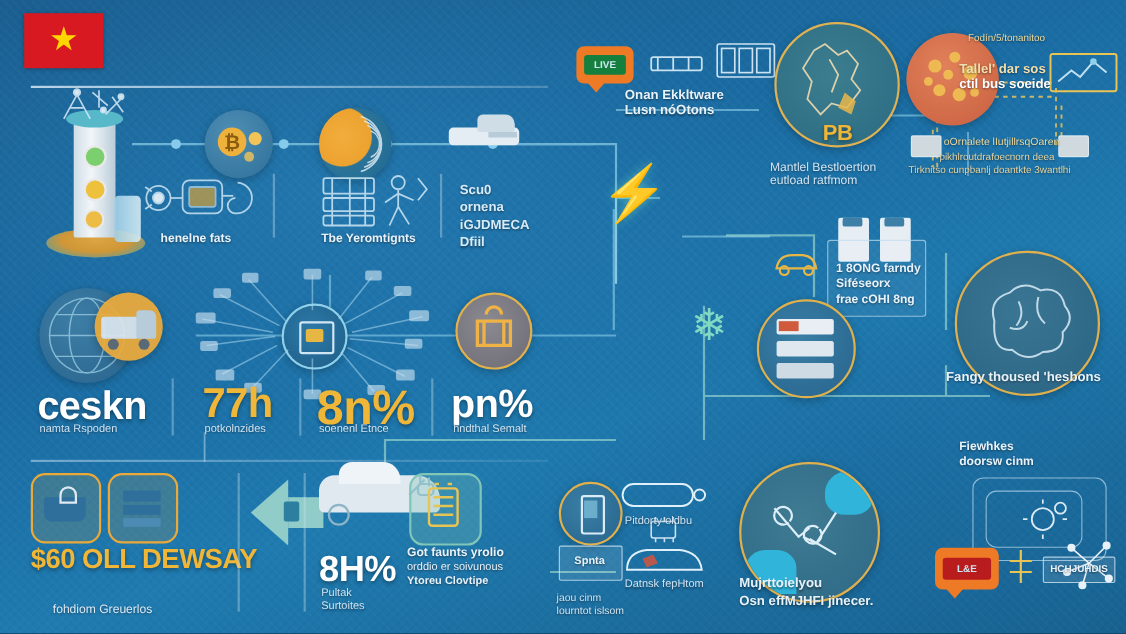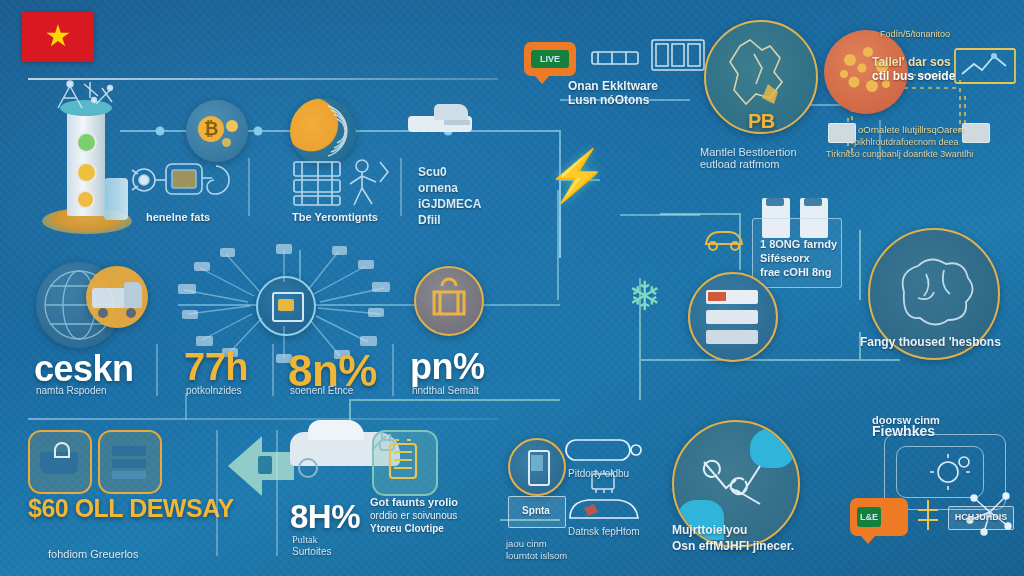--- a/index.html
+++ b/index.html
@@ -404,21 +404,21 @@
   <div class="tile" style="left:372px;top:430px;width:62px;height:62px;background:rgba(120,190,180,.30);border-color:#7fc6b8;">
     <svg width="58" height="58" viewBox="0 0 58 58" style="position:absolute;left:0;top:0;">
       <g stroke="#e8c455" stroke-width="2.2" fill="none">
         <rect x="16" y="12" width="26" height="34" rx="3"></rect>
         <path d="M21 8 h4 M33 8 h4 M20 20 h18 M20 28 h18 M20 36 h18"></path>
       </g>
     </svg>
   </div>
 
   <div class="statnum white" style="left:290px;top:498px;font-size:33px;">8H%</div>
-  <div class="statsub" style="left:292px;top:534px;width:120px;font-size:10px;font-family:Liberation Serif, serif;">Pultak</div>
+  <div class="statsub" style="left:292px;top:534px;width:120px;font-size:10px;">Pultak</div>
   <div class="statsub" style="left:292px;top:546px;width:120px;font-size:10px;">Surtoites</div>
 
   <div class="lbl b" style="left:370px;top:496px;width:150px;font-size:11px;color:#eaf3fa;">Got faunts yrolio</div>
   <div class="lbl" style="left:370px;top:510px;width:150px;font-size:10px;">orddio er soivunous</div>
   <div class="lbl b" style="left:370px;top:523px;width:150px;font-size:10px;">Ytoreu Clovtipe</div>
 
   <div id="bolt">⚡</div>
   <div id="leaf">❄</div>
 
   <div class="speech" style="left:524px;top:42px;width:52px;height:34px;">
@@ -519,21 +519,21 @@
               background:radial-gradient(circle at 44% 40%,#3a7693,#2a6383);border:2px solid #e0b04d;">
     <svg width="128" height="128" viewBox="0 0 128 128" style="position:absolute;left:0;top:0;">
       <g stroke="#cfe5f1" stroke-width="1.8" fill="none" opacity=".9">
         <path d="M34 62 q-6 -20 14 -26 q12 -12 28 -2 q18 -4 22 14 q10 12 -2 24 q2 18 -18 18 q-14 10 -28 -2 q-18 2 -16 -26z"></path>
         <path d="M56 44 q6 12 -2 22 M74 40 q-4 16 6 24 M48 68 q12 4 16 -6"></path>
       </g>
     </svg>
   </div>
   <div class="lbl b" style="left:860px;top:336px;width:170px;font-size:12px;">Fangy thoused 'hesbons</div>
 
-  <div class="lbl b" style="left:872px;top:400px;width:150px;font-size:14px;margin-top:25px;">Fiewhkes</div>
+  <div class="lbl b" style="left:872px;top:400px;width:150px;font-size:11px;">Fiewhkes</div>
   <div class="lbl b" style="left:872px;top:414px;width:150px;font-size:11px;">doorsw cinm</div>
   <div class="sketch" style="left:884px;top:434px;width:120px;height:74px;"></div>
   <div class="sketch" style="left:896px;top:446px;width:86px;height:50px;"></div>
   <svg class="lay" style="left:928px;top:452px;" width="44" height="40" viewBox="0 0 44 40">
     <g stroke="#dbeaf5" stroke-width="1.6" fill="none">
         <circle cx="20" cy="20" r="10"></circle>
         <path d="M20 6 v-4 M20 38 v-4 M6 20 h-4 M38 20 h4"></path>
         <circle cx="36" cy="10" r="5"></circle>
       </g>
   </svg>
@@ -541,21 +541,21 @@
     <g stroke="#e6f1f8" stroke-width="1.4" fill="none">
       <path d="M10 12 L26 26 L42 10 M26 26 L20 46 M26 26 L44 40 M26 26 L6 34"></path>
       <circle cx="10" cy="12" r="3" fill="#e6f1f8"></circle>
         <circle cx="42" cy="10" r="3" fill="#e6f1f8"></circle>
       <circle cx="20" cy="46" r="3" fill="#e6f1f8"></circle>
         <circle cx="44" cy="40" r="3" fill="#e6f1f8"></circle>
       <circle cx="6" cy="34" r="3" fill="#e6f1f8"></circle>
     </g>
   </svg>
   <div class="speech" style="left:850px;top:498px;width:58px;height:38px;">
-    <div class="lay" style="left:7px;top:9px;width:24px;height:20px;background:#15803d;border-radius:3px;
+    <div class="lay" style="left:7px;top:9px;width:44px;height:20px;background:#b91c1c;border-radius:3px;
          color:#cfe6f4;font-size:9px;text-align:center;line-height:20px;font-weight:700;">L&amp;E</div>
   </div>
   <svg class="lay" style="left:914px;top:498px;" width="28" height="34" viewBox="0 0 28 34">
     <g stroke="#e8c455" stroke-width="2" fill="none">
         <path d="M14 2 v30 M4 12 h20 M4 22 h20"></path>
       </g>
   </svg>
   <div class="chip" style="left:948px;top:506px;width:64px;height:22px;"></div>
   <div class="lbl b" style="left:950px;top:511px;width:62px;font-size:9px;text-align:center;">HCHJUHDIS</div>
 

